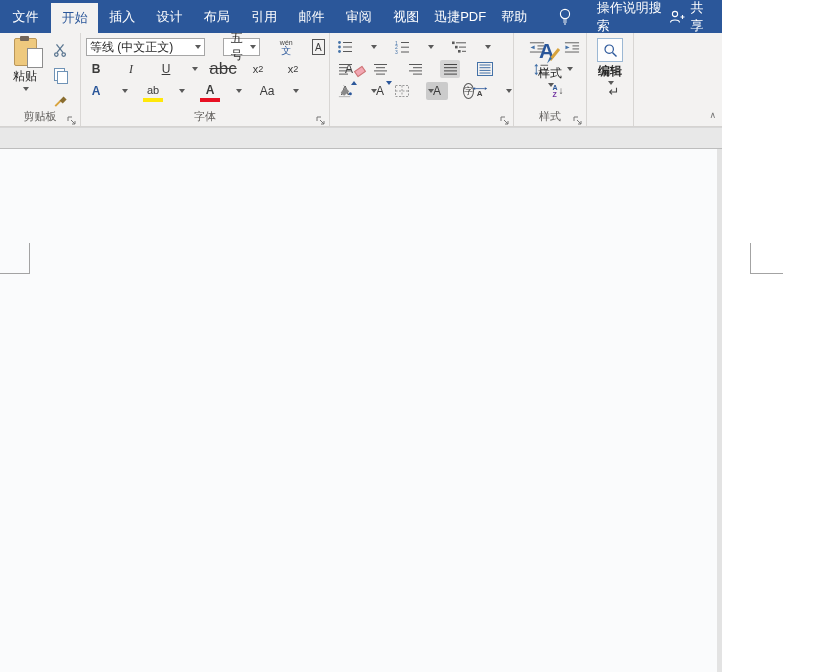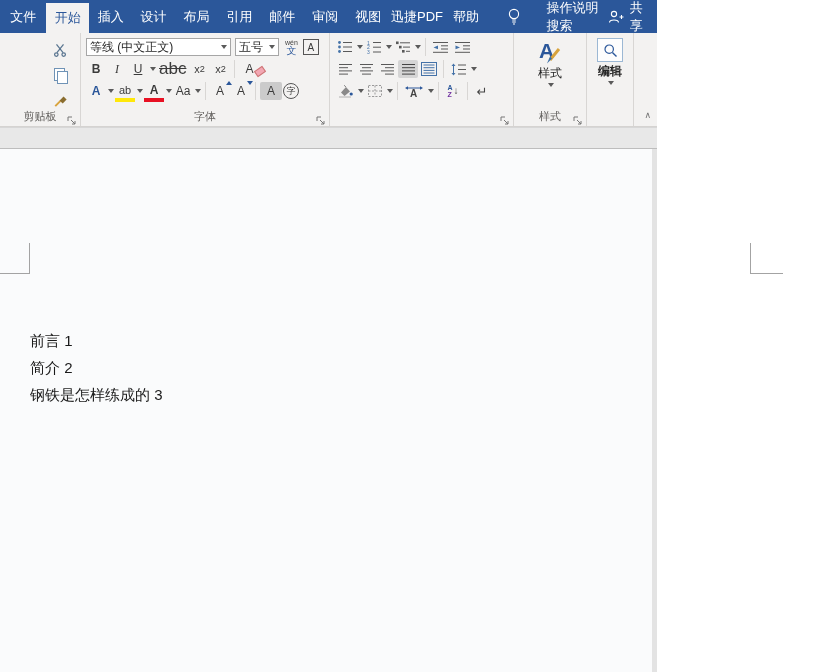--- a/index.html
+++ b/index.html
@@ -1,34 +1,34 @@
 <!DOCTYPE html>
 <html><head>
 <meta charset="utf-8">
 <style>
   html,body{margin:0;padding:0;}
   body{width:827px;height:672px;overflow:hidden;font-family:"Liberation Sans",sans-serif;-webkit-font-smoothing:antialiased;}
-  .app{position:relative;width:657px;height:672px;background:#fafbfc;}
+  .app{position:relative;width:722px;height:672px;background:#fafbfc;}
 
   
   .tabbar{position:absolute;top:0;left:0;right:0;height:33px;background:#2b579a;display:flex;align-items:stretch;color:#fff;font-size:13px;}
   .tab{width:50px;display:flex;align-items:center;justify-content:center;white-space:nowrap;cursor:default;}
   .tab.file{width:54px;}
   .tab.wide{width:64px;}
   .tab.active{background:#f3f2f1;color:#2b579a;margin-top:3px;}
   .tellme{display:flex;align-items:center;gap:25px;margin-left:20px;}
   .share{margin-left:auto;margin-right:8px;display:flex;align-items:center;gap:5px;}
 
   
   .ribbon{position:absolute;top:33px;left:0;right:0;height:94px;background:#f3f2f1;border-bottom:1px solid #d5d3d1;display:flex;box-sizing:border-box;color:#3b3b3b;}
   .rgroup{position:relative;height:100%;box-sizing:border-box;border-right:1px solid #d8d6d4;flex:0 0 auto;}
   .glabel{position:absolute;bottom:2px;left:0;right:0;text-align:center;font-size:11px;color:#605e5c;}
   .launcher{position:absolute;bottom:4px;right:3px;width:10px;height:10px;cursor:pointer;}
   .rows{padding:4px 4px 0 5px;display:flex;flex-direction:column;gap:2px;}
-  .row{display:flex;align-items:center;gap:1px;height:20px;}
+  .row{display:flex;align-items:center;gap:15px;height:20px;}
   .ic{display:inline-flex;align-items:center;justify-content:center;min-width:16px;height:18px;padding:0 2px;font-size:12px;border-radius:2px;cursor:pointer;}
   .ic.on{background:#d5d5d5;}
   .dd{width:0;height:0;border-left:3px solid transparent;border-right:3px solid transparent;border-top:4px solid #5a5a5a;display:inline-block;margin-left:1px;}
   .ddup{width:0;height:0;border-left:3px solid transparent;border-right:3px solid transparent;border-bottom:4px solid #2b579a;display:inline-block;}
   .dddn{width:0;height:0;border-left:3px solid transparent;border-right:3px solid transparent;border-top:4px solid #2b579a;display:inline-block;}
   .vsep{width:1px;align-self:stretch;background:#d8d6d4;margin:1px 3px;}
 
   
   .g-clip{width:81px;}
   .paste{position:absolute;left:4px;top:5px;width:42px;display:flex;flex-direction:column;align-items:center;gap:2px;cursor:pointer;}
@@ -138,20 +138,28 @@
             </g>
           </svg>
       </span>
       <span>共享</span>
     </div>
   </div>
 
   <div class="ribbon">
 
     <div class="rgroup g-clip">
+      <div class="paste">
+        <span class="clipboard">
+            <span class="clip"></span>
+            <span class="page"></span>
+          </span>
+        <span class="plabel">粘贴</span>
+        <span class="dd"></span>
+      </div>
       <div class="clipcol">
         <span class="ic">
           <span style="display:inline-flex;">
             <svg width="14" height="15" viewBox="0 0 16 16">
                 <g stroke="#58748f" stroke-width="1.4" fill="none">
                   <path d="M4 1 L11.5 10.5"></path>
                   <path d="M12 1 L4.5 10.5"></path>
                   <circle cx="3.8" cy="12.6" r="2"></circle>
                   <circle cx="12.2" cy="12.6" r="2"></circle>
                 </g>
@@ -457,21 +465,16 @@
     <div class="rfill">
       <span class="collapse">∧</span>
     </div>
   </div>
 
   <div class="band"></div>
 
   <div class="doc">
     <div class="cropL"></div>
     <div class="cropR"></div>
-    <div class="dtext">
-      <div>前言 1</div>
-      <div>简介 2</div>
-      <div>钢铁是怎样练成的 3</div>
-    </div>
     <div class="rstrip"></div>
   </div>
 
 </div>
 
 </body></html>

